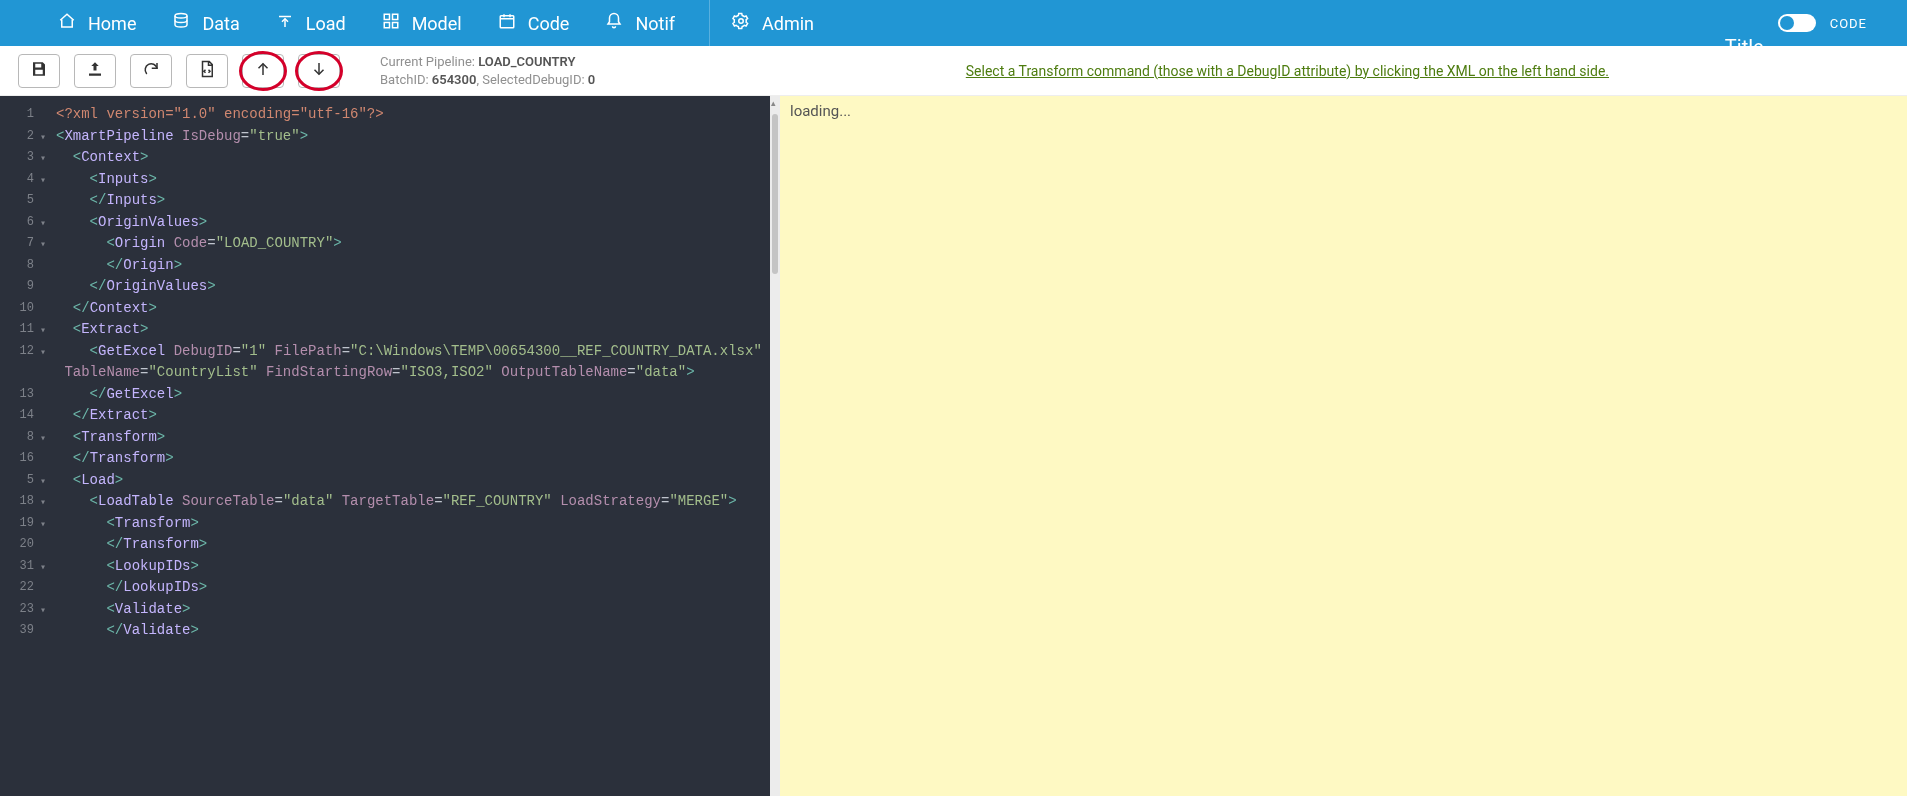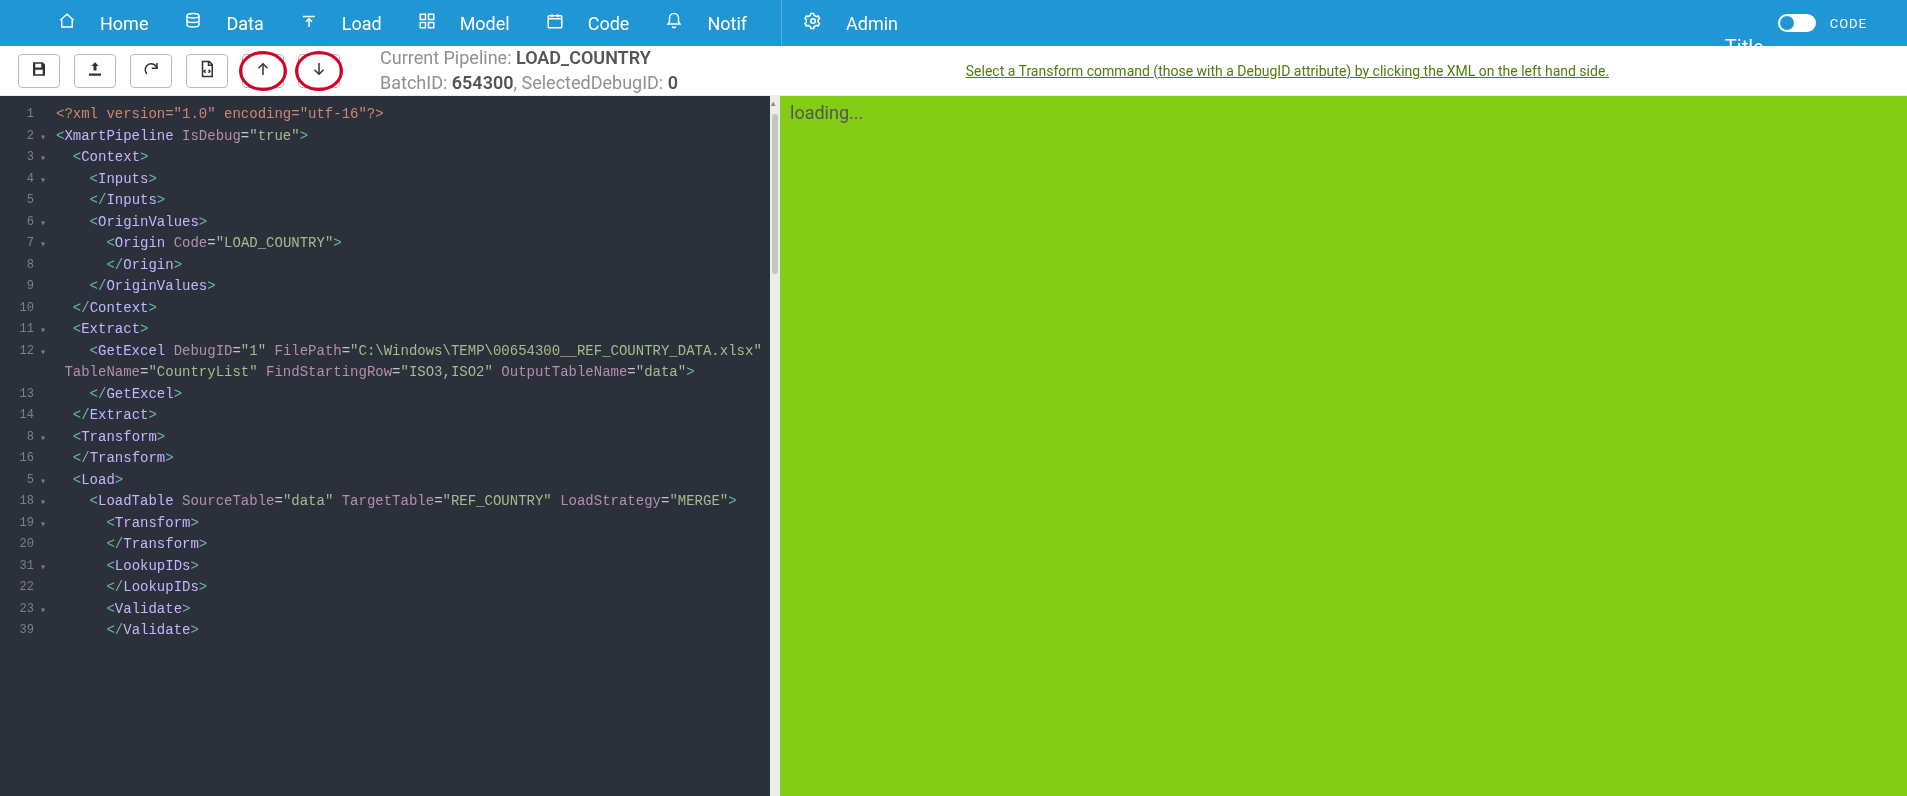--- a/index.html
+++ b/index.html
@@ -9,21 +9,21 @@
   .topnav {
     background: #2196d4;
     color: #fff;
     height: 46px;
     display: flex;
     align-items: center;
     padding: 0 40px 0 40px;
   }
   .nav-left { display: flex; align-items: center; gap: 0; }
   .nav-item {
-    display: flex; align-items: center; gap: 24px;
+    display: flex; align-items: center; gap: 12px;
     padding: 0 18px; height: 46px; cursor: pointer;
     font-size: 18px; color: #fff;
   }
   .nav-item svg { width: 18px; height: 18px; }
   .nav-sep { width: 1px; height: 46px; background: rgba(255,255,255,0.25); margin: 0 4px 0 16px; }
   .nav-right { margin-left: auto; display: flex; align-items: center; gap: 14px; }
   .nav-right .title-label { font-size: 20px; margin-top: 48px; }
   .toggle {
     position: relative; width: 38px; height: 18px; background: #fff; border-radius: 9px;
     display: inline-block;
@@ -48,21 +48,21 @@
   .tool-btn svg { width: 18px; height: 18px; stroke: #333; fill: none; stroke-width: 2; }
   .tool-btn.solid svg { fill: #333; stroke: none; }
   .circled {
     position: relative;
   }
   .circled::after {
     content: ""; position: absolute; left: -4px; top: -4px; right: -4px; bottom: -4px;
     border: 3px solid #d4002a; border-radius: 50%/50%;
   }
 
-  .subbar-info { margin-left: 40px; color: #909090; font-size: 18px; line-height: 1.35; }
+  .subbar-info { margin-left: 40px; color: #909090; font-size: 13px; line-height: 1.35; }
   .subbar-info b { color: #555; font-weight: 600; }
   .subbar-hint { margin-left: auto; margin-right: 280px; color: #4d7c0f; font-size: 14px; text-decoration: underline; }
 
   
   .main {
     display: flex; height: calc(796px - 46px - 50px);
   }
   .editor {
     width: 770px; background: #2b303b; color: #ccc; position: relative;
     font-family: Consolas, "Courier New", monospace; font-size: 14px; line-height: 21.5px;
@@ -91,21 +91,21 @@
   .splitter { width: 10px; background: #ececec; cursor: col-resize; position: relative;}
   .splitter::before {
     content: "▴"; position: absolute; left: 1px; top: 2px; font-size: 9px; color: #888;
   }
   .splitter .thumb {
     position: absolute; left: 2px; top: 18px; width: 6px; height: 160px;
     background: #c4c4c4; border-radius: 3px;
   }
 
   .right-panel {
-    flex: 1; background: #84cc16; padding: 6px 10px; color: #555; font-size: 18px;
+    flex: 1; background: #fef9c3; padding: 6px 10px; color: #555; font-size: 15px;
   }
 </style>
 </head>
 <body>
 
 <div class="topnav">
   <div class="nav-left">
     <div class="nav-item">
       <span>
         <svg viewBox="0 0 24 24" fill="none" stroke="currentColor" stroke-width="2">

